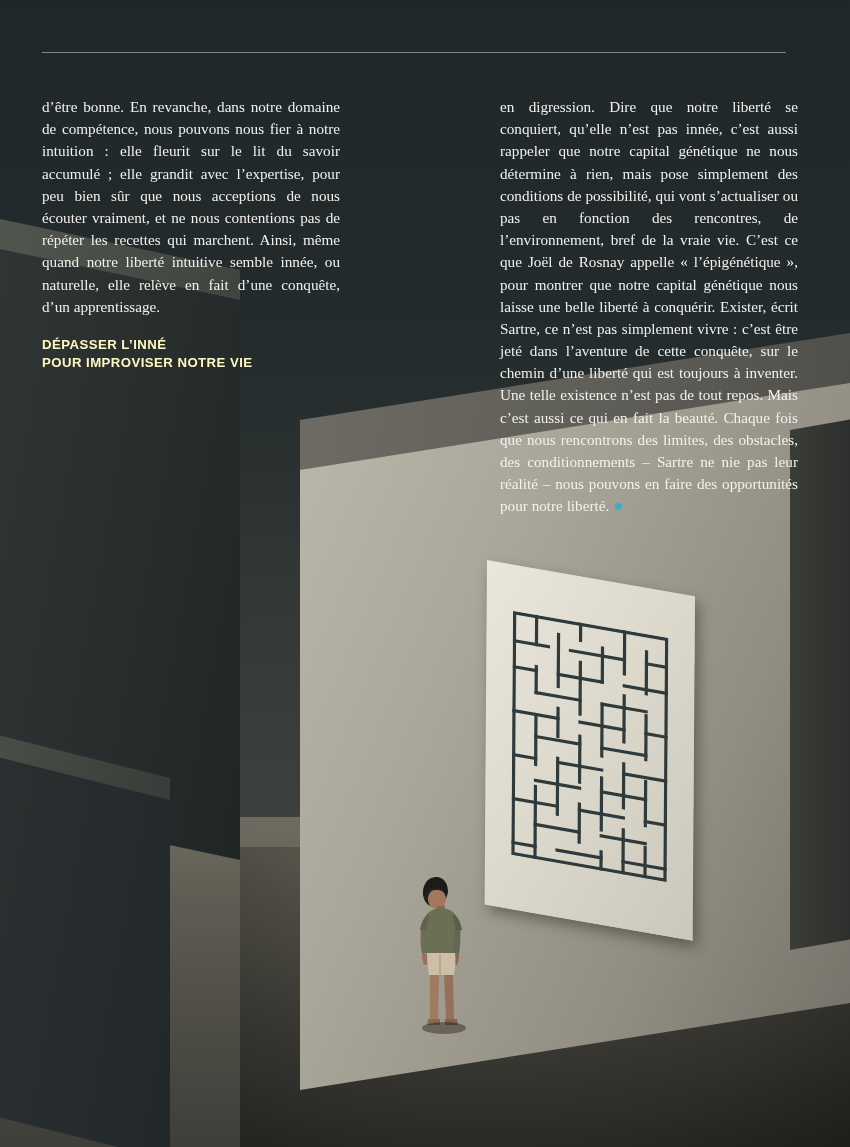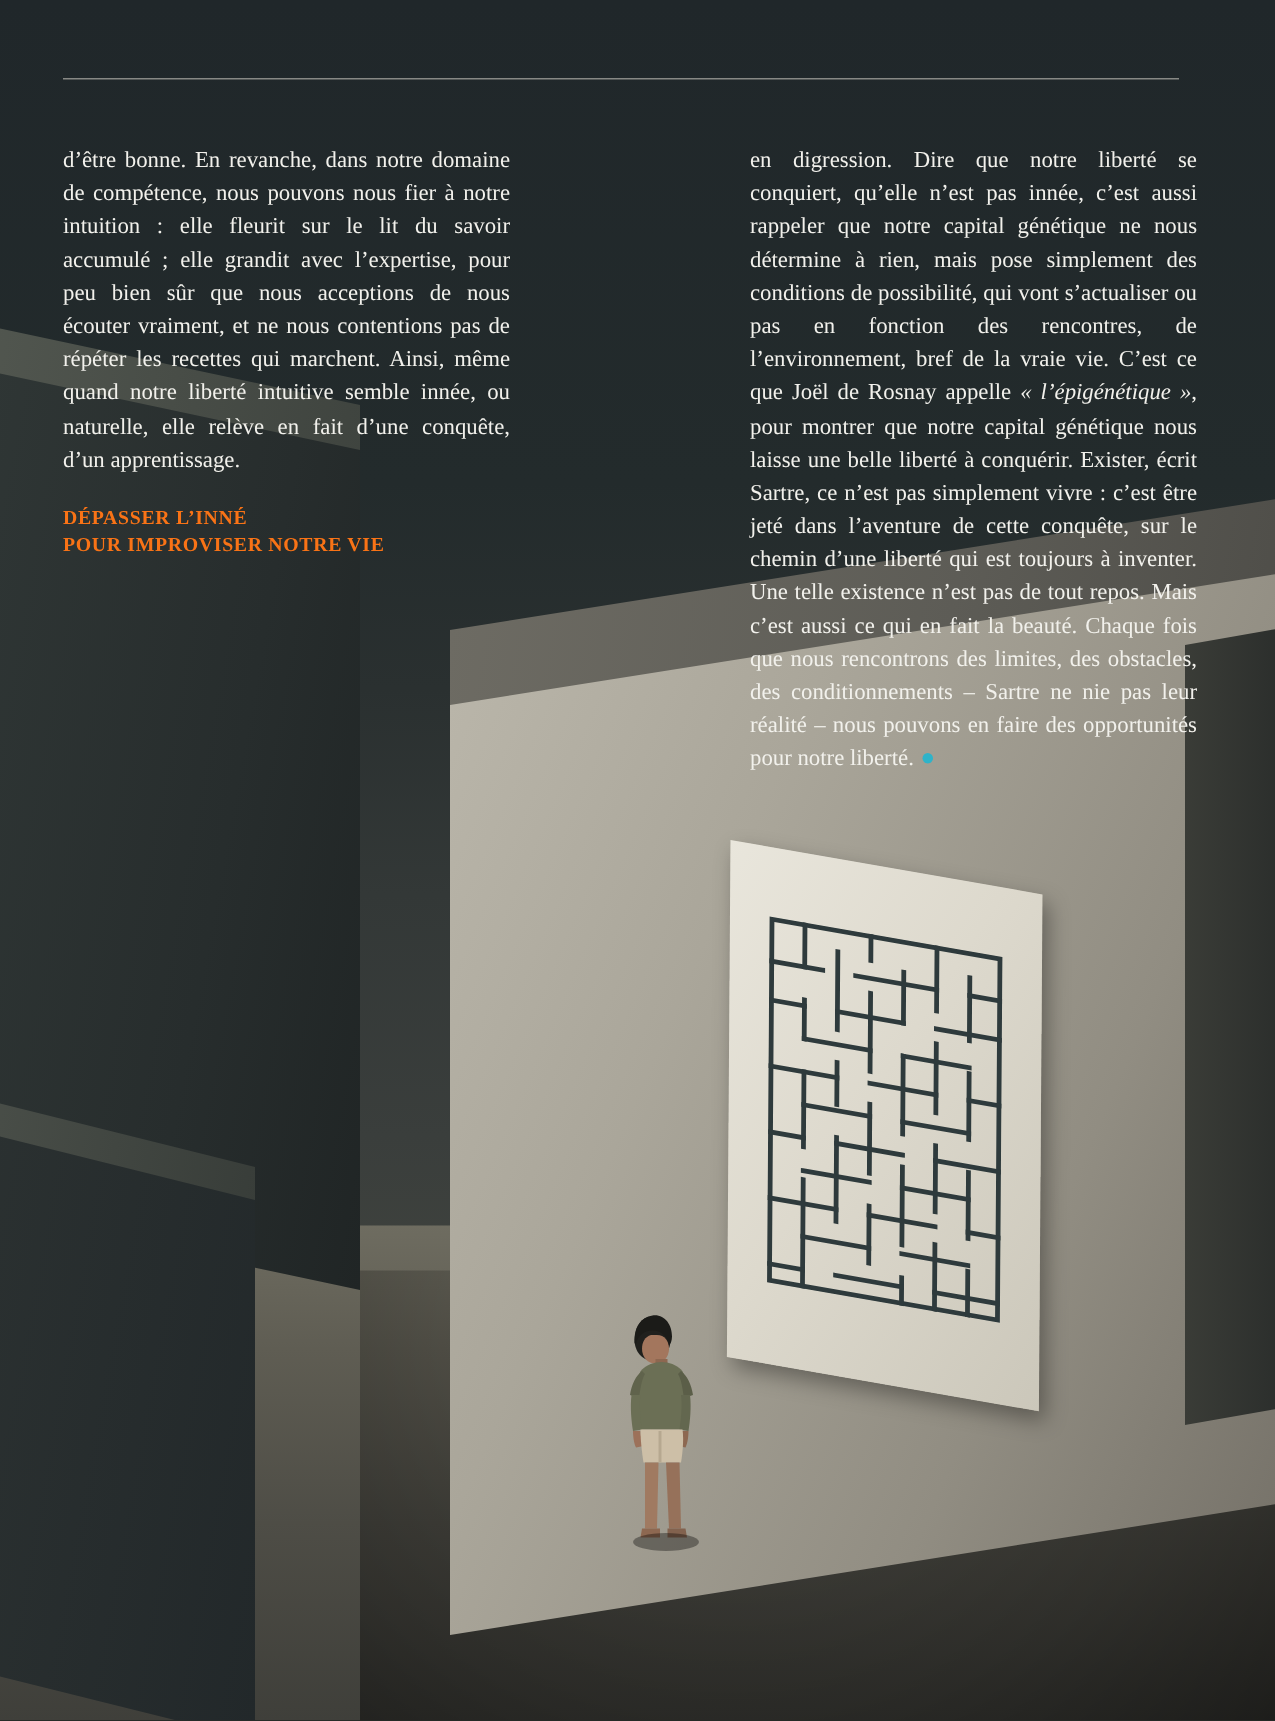--- a/index.html
+++ b/index.html
@@ -186,31 +186,31 @@
     text-justify: inter-word;
     -webkit-hyphens: auto;
     hyphens: auto;
   }
   .col.left { left: 42px; }
   .col.right { left: 500px; }
   .col p { margin: 0; }
   .col p.indent { text-indent: 1.1em; }
 
   .subhead {
-    color: #f97316;
-    font-family: Liberation Serif, serif;
+    color: #fef9c3;
+    font-family: Liberation Sans, sans-serif;
     font-weight: bold;
     font-size: 13.2px;
     letter-spacing: .45px;
     line-height: 1.34;
     margin: 18px 0 2px 0;
   }
   .subhead div { white-space: nowrap; }
 
-  .ital { font-style: italic; }
+  .ital { }
 
   .endmark {
     display: inline-block;
     width: 7px;
     height: 7px;
     border-radius: 50%;
     background: #2fb3c9;
     margin-left: 6px;
     vertical-align: 1px;
   }

